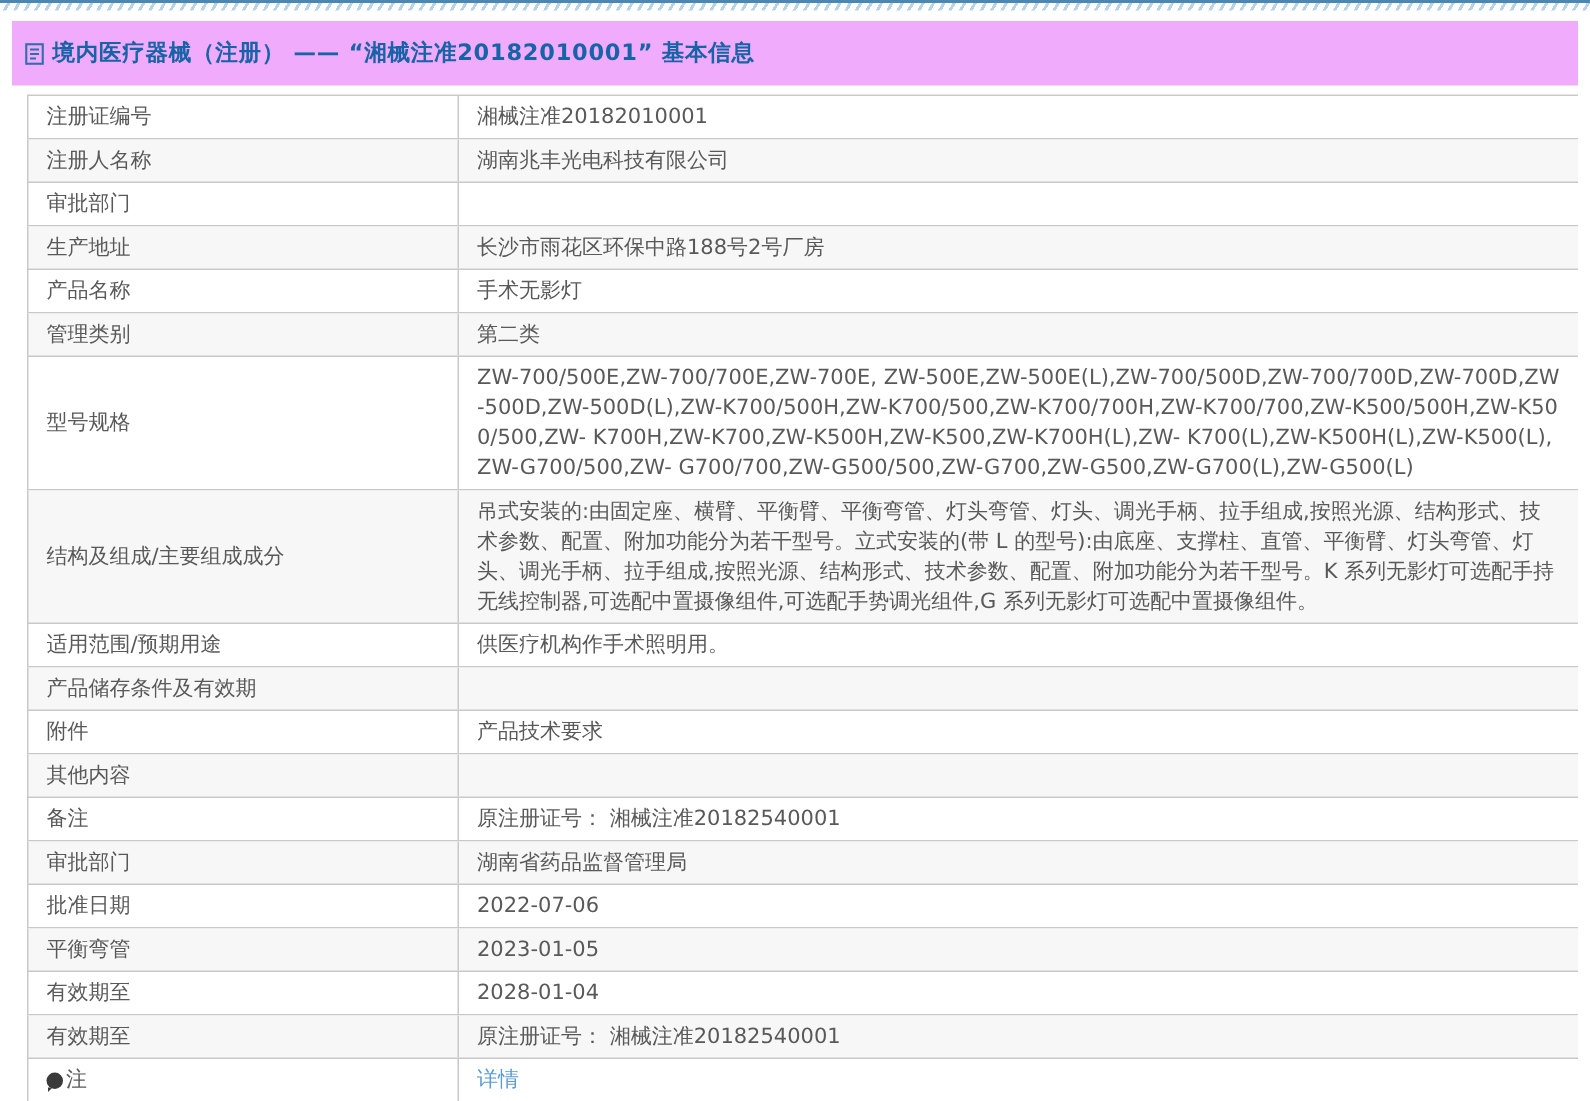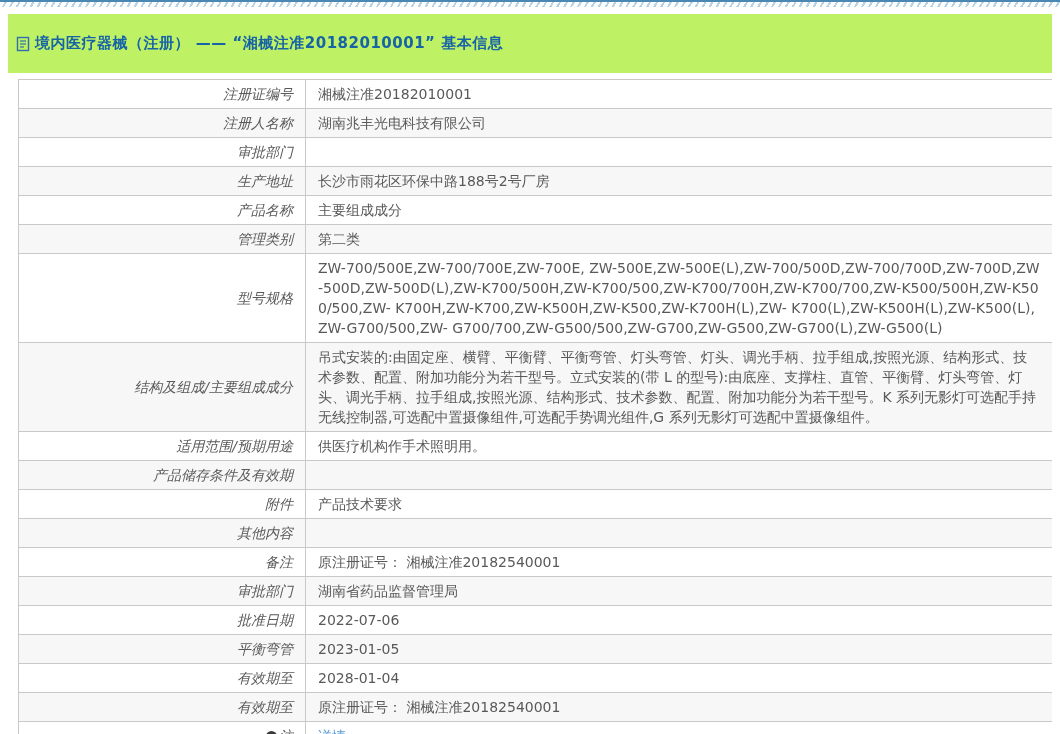--- a/index.html
+++ b/index.html
@@ -17,22 +17,22 @@
   }
   .topbar-stripes {
     height: 5px;
     background: repeating-linear-gradient(120deg, #ffffff 0 4px, #b9d3e6 4px 6px);
   }
   .page {
     margin: 7px 8px 0 8px;
     width: 1044px;
   }
   .header-band {
-    background: #bef264;
-    height: 59px;
+    background: #f0abfc;
+    height: 43px;
     display: flex;
     align-items: center;
     padding-left: 8px;
     box-sizing: border-box;
   }
   .doc-icon {
     display: inline-block;
     width: 15px;
     height: 16px;
     margin-right: 4px;
@@ -67,23 +67,22 @@
     color: #595959;
     box-sizing: border-box;
     min-height: 28px;
   }
   .cell-label {
     width: 287px;
     flex: none;
     text-align: right;
     border-right: 1px solid #c9c9c9;
     display: flex;
-    justify-content: flex-end;
+    justify-content: flex-start;
     align-items: center;
-    font-style: italic;
   }
   .cell-value {
     flex: 1;
     word-break: break-all;
   }
   .details-link {
     color: #5b9bd5;
     text-decoration: none;
     cursor: pointer;
   }
@@ -148,21 +147,21 @@
       <div class="row alt">
         <div class="cell cell-label">
           <span>生产地址</span>
         </div>
         <div class="cell cell-value">长沙市雨花区环保中路188号2号厂房</div>
       </div>
       <div class="row">
         <div class="cell cell-label">
           <span>产品名称</span>
         </div>
-        <div class="cell cell-value">主要组成成分</div>
+        <div class="cell cell-value">手术无影灯</div>
       </div>
       <div class="row alt">
         <div class="cell cell-label">
           <span>管理类别</span>
         </div>
         <div class="cell cell-value">第二类</div>
       </div>
       <div class="row">
         <div class="cell cell-label">
           <span>型号规格</span>

